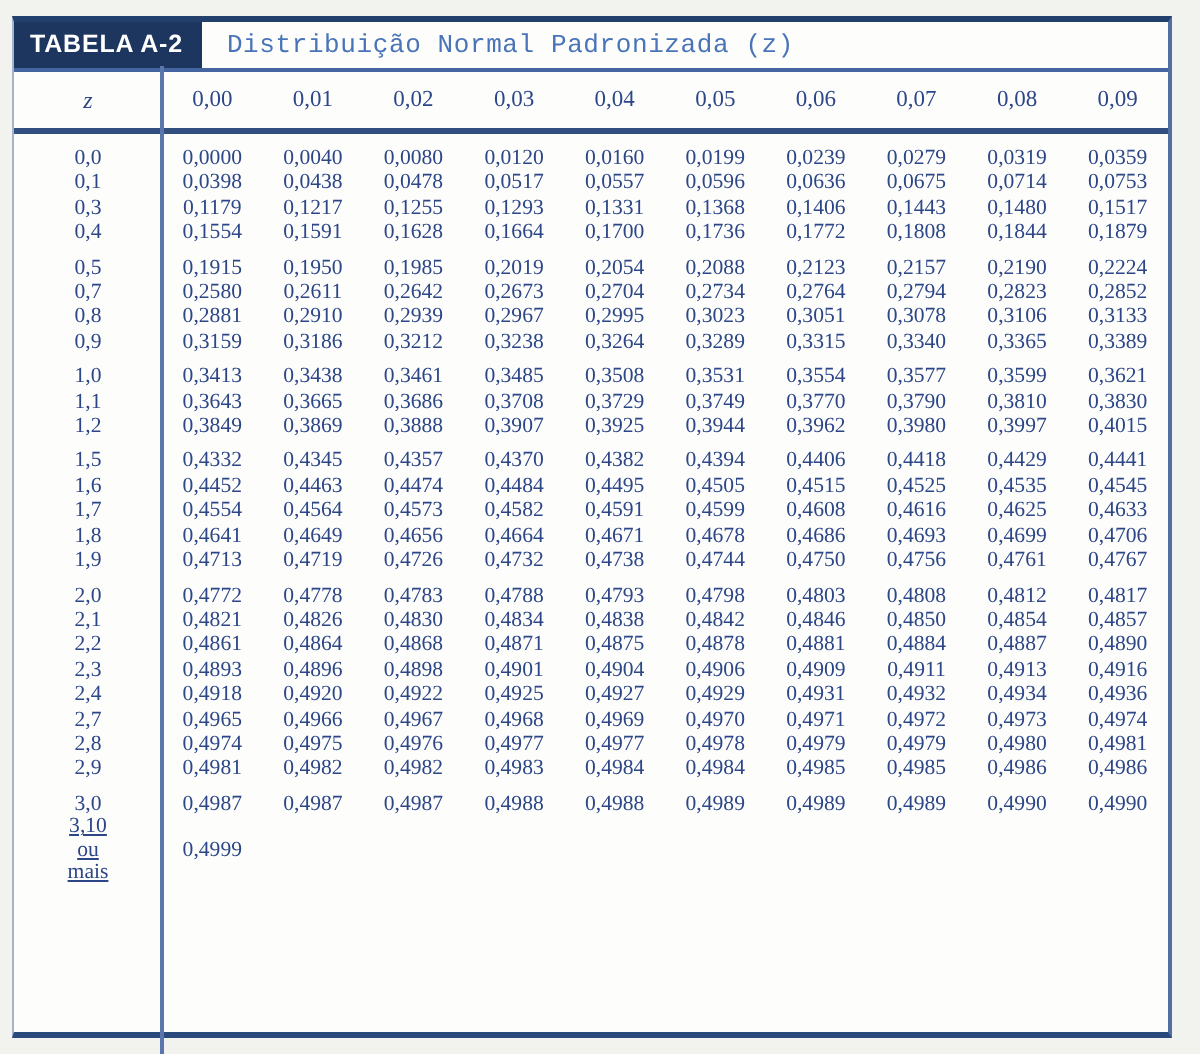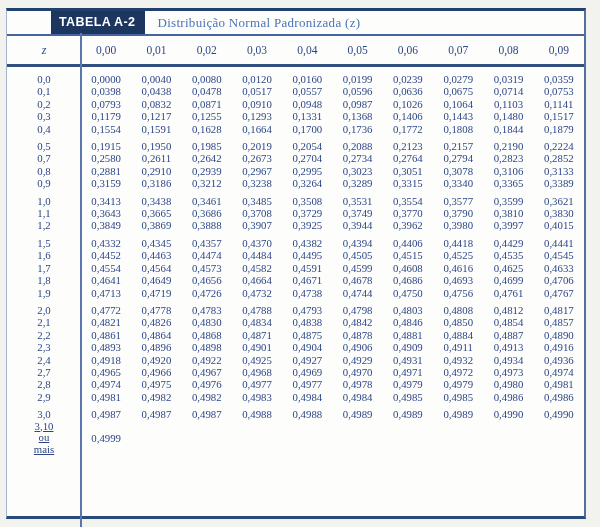--- a/index.html
+++ b/index.html
@@ -22,25 +22,25 @@
     box-sizing:border-box;
   }
   .header-bar{
     display:flex;align-items:stretch;height:23px;
     border-bottom:2px solid #44659f;
   }
   .label-box{
     background:#1c3660;color:#ffffff;
     font-family:"Liberation Sans", sans-serif;
     font-weight:bold;font-size:12.5px;letter-spacing:.4px;
-    padding:4px 10px 0 8px;white-space:nowrap;margin-left:44px;
+    padding:4px 10px 0 8px;white-space:nowrap;
   }
   .title-text{
     color:#4a74b8;
-    font-family:Liberation Serif, serif;
+    font-family:Liberation Mono, monospace;
     font-size:13px;letter-spacing:.3px;
     padding:4px 0 0 12px;white-space:nowrap;
   }
   table.ztable{
     border-collapse:collapse;table-layout:fixed;
     width:577px;margin:0;
   }
   col.zcol{width:74px;}
   thead th{
     font-weight:normal;color:#2c4688;font-size:11.5px;
@@ -122,33 +122,20 @@
             <td>0,0478</td>
             <td>0,0517</td>
             <td>0,0557</td>
             <td>0,0596</td>
             <td>0,0636</td>
             <td>0,0675</td>
             <td>0,0714</td>
             <td>0,0753</td>
           </tr>
           <tr>
-            <td class="zcell">0,2</td>
-            <td>0,0793</td>
-            <td>0,0832</td>
-            <td>0,0871</td>
-            <td>0,0910</td>
-            <td>0,0948</td>
-            <td>0,0987</td>
-            <td>0,1026</td>
-            <td>0,1064</td>
-            <td>0,1103</td>
-            <td>0,1141</td>
-          </tr>
-          <tr>
             <td class="zcell">0,3</td>
             <td>0,1179</td>
             <td>0,1217</td>
             <td>0,1255</td>
             <td>0,1293</td>
             <td>0,1331</td>
             <td>0,1368</td>
             <td>0,1406</td>
             <td>0,1443</td>
             <td>0,1480</td>

